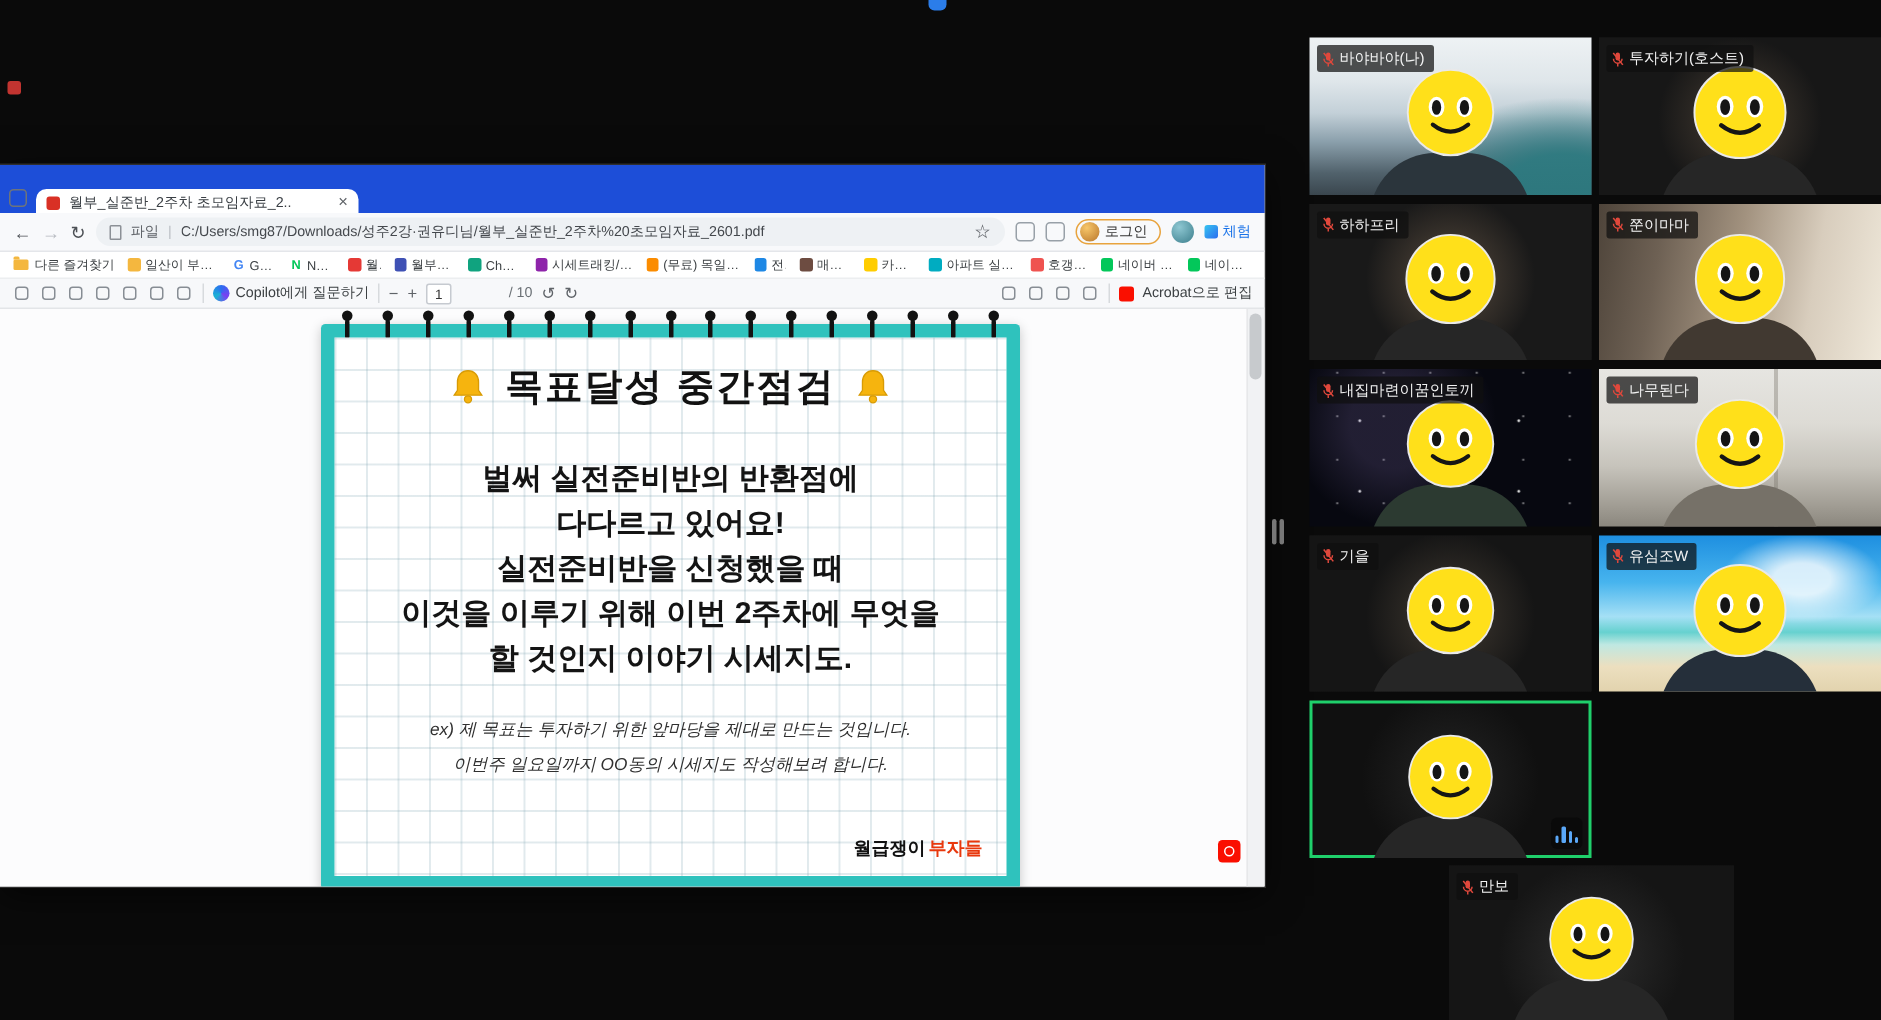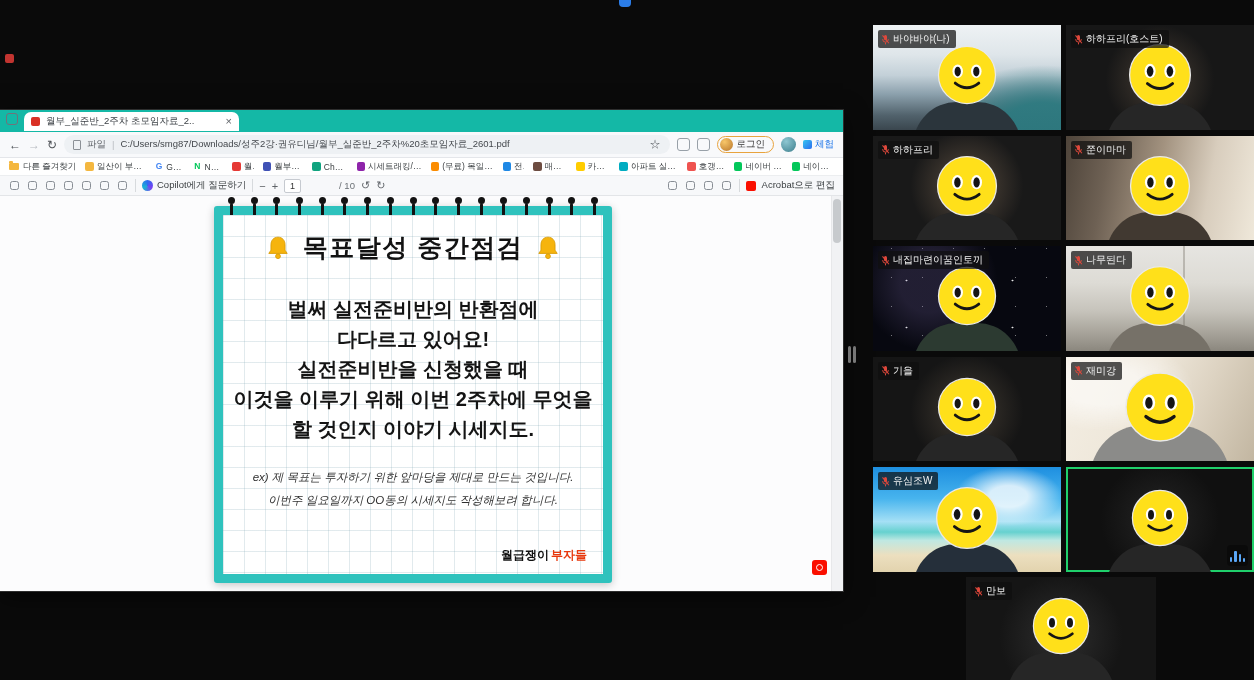--- a/index.html
+++ b/index.html
@@ -9,21 +9,21 @@
 
   
   .top-dot{position:absolute;left:619px;top:0;width:12px;height:7px;background:#2b7de9;border-radius:0 0 4px 4px;}
   .red-dot{position:absolute;left:5px;top:54px;width:9px;height:9px;background:#c23430;border-radius:2px;}
   .resize-handle{position:absolute;left:848px;top:346px;display:flex;gap:2px;}
   .resize-handle i{display:block;width:3px;height:17px;background:#777;border-radius:2px;}
 
   
   .browser{position:absolute;left:0;top:110px;width:843px;height:481px;background:#fff;
            display:flex;flex-direction:column;box-shadow:0 0 0 1px #2e2e2e,0 6px 22px rgba(0,0,0,.6);}
-  .tabstrip{height:22px;background:#14b8a6;display:flex;align-items:center;padding:0 6px;flex:none;}
+  .tabstrip{height:22px;background:#1d4ed8;display:flex;align-items:flex-start;padding:16px 6px;flex:none;}
   .tab-mini{width:12px;height:12px;margin:0 6px 4px 0;border:1.3px solid #6e747b;border-radius:3px;flex:none;}
   .tab{height:19px;width:215px;background:#fff;border-radius:7px 7px 0 0;display:flex;align-items:center;gap:6px;
        padding:0 7px;font-size:9.5px;color:#3a3f44;}
   .tab-favicon{width:9px;height:9px;border-radius:2px;background:#d93025;flex:none;}
   .tab-title{flex:1;min-width:0;white-space:nowrap;overflow:hidden;text-overflow:ellipsis;}
   .tab-close{color:#5f6368;font-size:11px;line-height:1;flex:none;}
 
   .addressbar{height:26px;background:#f8f9fb;border-bottom:1px solid #e4e6ea;display:flex;align-items:center;
               gap:7px;padding:0 9px;flex:none;}
   .nav-glyph{font-size:12px;color:#4d5156;line-height:1;}
@@ -70,21 +70,21 @@
   .acro-ico{width:10px;height:10px;background:#fa0f00;border-radius:2px;flex:none;}
   .acro-label{color:#3c4043;}
 
   .pdfcontent{flex:1;position:relative;background:#fcfcfd;overflow:hidden;}
   .pdf-scrollbar{position:absolute;right:0;top:0;bottom:0;width:12px;background:#f1f2f4;border-left:1px solid #e7e8ea;}
   .pdf-thumb{position:absolute;top:3px;right:2px;width:8px;height:44px;background:#c7cacd;border-radius:4px;}
   .acro-float{position:absolute;right:16px;bottom:16px;width:15px;height:15px;background:#fa0f00;border-radius:3px;}
   .acro-float::after{content:"";position:absolute;inset:4px;border:1.6px solid #fff;border-radius:50%;}
 
   
-  .doc{position:absolute;left:214px;top:10px;width:398px;height:377px;background:var(--doc-frame,#2fc2bd);
+  .doc{position:absolute;left:214px;top:10px;width:466px;height:377px;background:var(--doc-frame,#2fc2bd);
        border-radius:3px;box-shadow:0 2px 8px rgba(0,0,0,.22);}
   .doc-inner{position:absolute;inset:9px;background-color:#fff;
       background-image:linear-gradient(rgba(120,160,175,.22) 1px,transparent 1px),
                        linear-gradient(90deg,rgba(120,160,175,.22) 1px,transparent 1px);
       background-size:21px 21px;display:flex;flex-direction:column;align-items:center;}
   .doc-pins{position:absolute;top:-9px;left:14px;right:14px;display:flex;justify-content:space-between;}
   .pin{width:7px;height:20px;position:relative;}
   .pin::before{content:"";position:absolute;top:0;left:0;width:7px;height:7px;border-radius:50%;background:#121212;}
   .pin::after{content:"";position:absolute;top:6px;left:2px;width:3px;height:13px;border-radius:1.5px;background:#121212;}
   .title-row{margin-top:16px;display:flex;align-items:center;gap:12px;}
@@ -395,21 +395,21 @@
           <ellipse cx="65" cy="44.5" rx="5" ry="8" fill="#151515"></ellipse>
           <path d="M31 63 Q50 78 69 63" stroke="#151515" stroke-width="4.5" fill="none" stroke-linecap="round"></path>
         </svg>
         <div class="name-badge">
           <svg class="mic" width="9" height="11" viewBox="0 0 12 14">
             <rect x="4" y="1" width="4" height="7" rx="2" fill="#e0483c"></rect>
             <path d="M2.2 6.5 a3.8 4 0 0 0 7.6 0" fill="none" stroke="#e0483c" stroke-width="1.3"></path>
             <line x1="6" y1="11" x2="6" y2="13.5" stroke="#e0483c" stroke-width="1.3"></line>
             <line x1="2" y1="1.5" x2="10.5" y2="12" stroke="#e0483c" stroke-width="1.4"></line>
           </svg>
-          <span>하하프리(호스트)</span>
+          <span>투자하기(호스트)</span>
         </div>
 
       </div>
       <div class="tile bg-dark2" style="--smiley: 64px;">
         <div class="person"></div>
         <svg class="smiley" viewBox="0 0 100 100">
           <circle cx="50" cy="50" r="46" fill="#ffe01a" stroke="#e9e9e9" stroke-width="2"></circle>
           <ellipse cx="35" cy="44" rx="8.5" ry="11" fill="#fff"></ellipse>
           <ellipse cx="65" cy="44" rx="8.5" ry="11" fill="#fff"></ellipse>
           <ellipse cx="35" cy="44.5" rx="5" ry="8" fill="#151515"></ellipse>
@@ -501,41 +501,20 @@
           <path d="M31 63 Q50 78 69 63" stroke="#151515" stroke-width="4.5" fill="none" stroke-linecap="round"></path>
         </svg>
         <div class="name-badge">
           <svg class="mic" width="9" height="11" viewBox="0 0 12 14">
             <rect x="4" y="1" width="4" height="7" rx="2" fill="#e0483c"></rect>
             <path d="M2.2 6.5 a3.8 4 0 0 0 7.6 0" fill="none" stroke="#e0483c" stroke-width="1.3"></path>
             <line x1="6" y1="11" x2="6" y2="13.5" stroke="#e0483c" stroke-width="1.3"></line>
             <line x1="2" y1="1.5" x2="10.5" y2="12" stroke="#e0483c" stroke-width="1.4"></line>
           </svg>
           <span>기을</span>
-        </div>
-
-      </div>
-      <div class="tile bg-beige" style="--smiley: 74px;">
-        <div class="person"></div>
-        <svg class="smiley" viewBox="0 0 100 100">
-          <circle cx="50" cy="50" r="46" fill="#ffe01a" stroke="#e9e9e9" stroke-width="2"></circle>
-          <ellipse cx="35" cy="44" rx="8.5" ry="11" fill="#fff"></ellipse>
-          <ellipse cx="65" cy="44" rx="8.5" ry="11" fill="#fff"></ellipse>
-          <ellipse cx="35" cy="44.5" rx="5" ry="8" fill="#151515"></ellipse>
-          <ellipse cx="65" cy="44.5" rx="5" ry="8" fill="#151515"></ellipse>
-          <path d="M31 63 Q50 78 69 63" stroke="#151515" stroke-width="4.5" fill="none" stroke-linecap="round"></path>
-        </svg>
-        <div class="name-badge">
-          <svg class="mic" width="9" height="11" viewBox="0 0 12 14">
-            <rect x="4" y="1" width="4" height="7" rx="2" fill="#e0483c"></rect>
-            <path d="M2.2 6.5 a3.8 4 0 0 0 7.6 0" fill="none" stroke="#e0483c" stroke-width="1.3"></path>
-            <line x1="6" y1="11" x2="6" y2="13.5" stroke="#e0483c" stroke-width="1.3"></line>
-            <line x1="2" y1="1.5" x2="10.5" y2="12" stroke="#e0483c" stroke-width="1.4"></line>
-          </svg>
-          <span>재미강</span>
         </div>
 
       </div>
       <div class="tile bg-beach" style="--smiley: 66px;">
         <div class="person"></div>
         <svg class="smiley" viewBox="0 0 100 100">
           <circle cx="50" cy="50" r="46" fill="#ffe01a" stroke="#e9e9e9" stroke-width="2"></circle>
           <ellipse cx="35" cy="44" rx="8.5" ry="11" fill="#fff"></ellipse>
           <ellipse cx="65" cy="44" rx="8.5" ry="11" fill="#fff"></ellipse>
           <ellipse cx="35" cy="44.5" rx="5" ry="8" fill="#151515"></ellipse>

